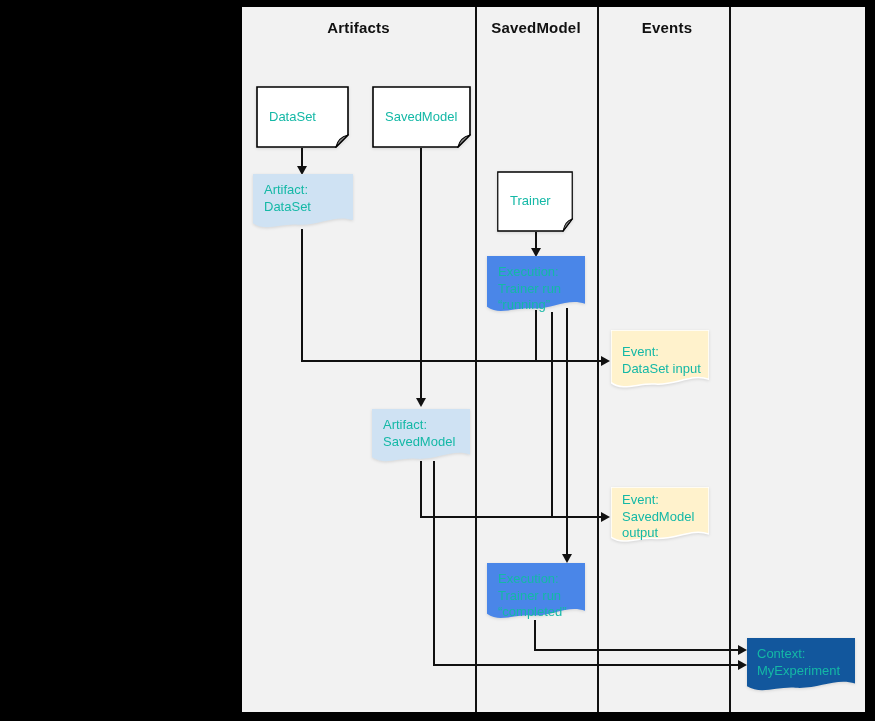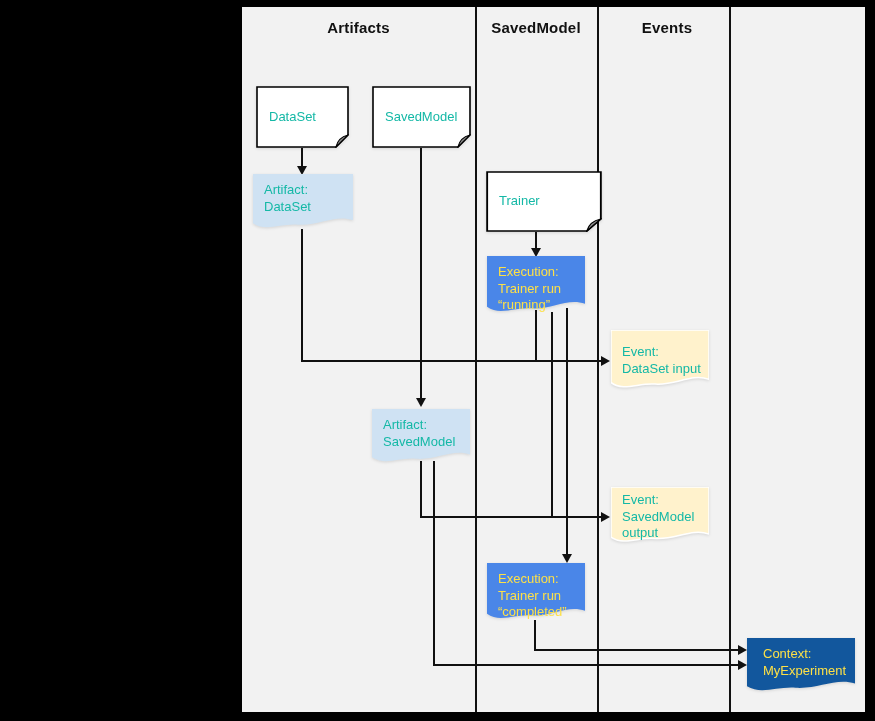--- a/index.html
+++ b/index.html
@@ -15,21 +15,21 @@
   }
   .node{position:absolute;}
   .node svg{position:absolute;left:0;top:0;width:100%;height:100%;
     filter:drop-shadow(0 1.5px 1.5px rgba(0,0,0,0.12));}
   .node-label{
     position:relative;z-index:2;font-size:13px;line-height:16.5px;color:#202124;
     white-space:pre-line;padding:8px 6px 0 11px;
   }
   .doc-label{padding:0 0 6px 13px;height:100%;display:flex;align-items:center;}
   .light .node-label{color:#14b8a6;}
-  .dark .node-label{color:#fde047;}
+  .dark .node-label{color:#14b8a6;}
   .vline,.hline{position:absolute;background:#111;}
   .vline{width:2px;}
   .hline{height:2px;}
   .arrow-right{position:absolute;width:0;height:0;
     border-top:5px solid transparent;border-bottom:5px solid transparent;border-left:9px solid #111;}
   .arrow-down{position:absolute;width:0;height:0;
     border-left:5px solid transparent;border-right:5px solid transparent;border-top:9px solid #111;}
 </style>
 </head>
 <body>
@@ -90,21 +90,21 @@
   </div>
 
   <div class="node light" style="left:372px;top:86px;width:99px;height:62px;">
     <svg viewBox="0 0 99 62" preserveAspectRatio="none">
       <path d="M1 1 H98 V49 L86 61 H1 Z" stroke="#000" stroke-width="1.6" fill="#ffffff"></path>
       <path d="M86 61 L98 49 C92 50.5 87.5 54 86 61 Z" fill="#8d8d8d" stroke="#000" stroke-width="1.2"></path>
     </svg>
     <div class="node-label doc-label">SavedModel</div>
   </div>
 
-  <div class="node light" style="left:486px;top:171px;width:116px;height:61px;">
+  <div class="node light" style="left:497px;top:171px;width:76px;height:61px;">
     <svg viewBox="0 0 100 61" preserveAspectRatio="none">
       <path d="M1 1 H99 V48 L87 60 H1 Z" stroke="#000" stroke-width="1.6" fill="#ffffff"></path>
       <path d="M87 60 L99 48 C93 49.5 88.5 53 87 60 Z" fill="#8d8d8d" stroke="#000" stroke-width="1.2"></path>
     </svg>
     <div class="node-label doc-label">Trainer</div>
   </div>
 
   <div class="node light" style="left:253px;top:174px;width:100px;height:59px;">
     <svg viewBox="0 0 100 60" preserveAspectRatio="none">
       <path d="M0 0 H100 V47 C82 41 66 53 45 51.5 C28 50 13 59 0 50 Z" fill="#cfe2f3"></path>
@@ -153,16 +153,16 @@
     </svg>
     <div class="node-label">Execution:
 Trainer run
 “completed”</div>
   </div>
 
   <div class="node dark" style="left:747px;top:638px;width:108px;height:58px;">
     <svg viewBox="0 0 100 60" preserveAspectRatio="none">
       <path d="M0 0 H100 V47 C82 41 66 53 45 51.5 C28 50 13 59 0 50 Z" fill="#12579d"></path>
     </svg>
-    <div class="node-label" style="padding-left:16px;">Context:
+    <div class="node-label" style="padding-left:10px;">Context:
 MyExperiment</div>
   </div>
 </div>
 
 </body></html>

